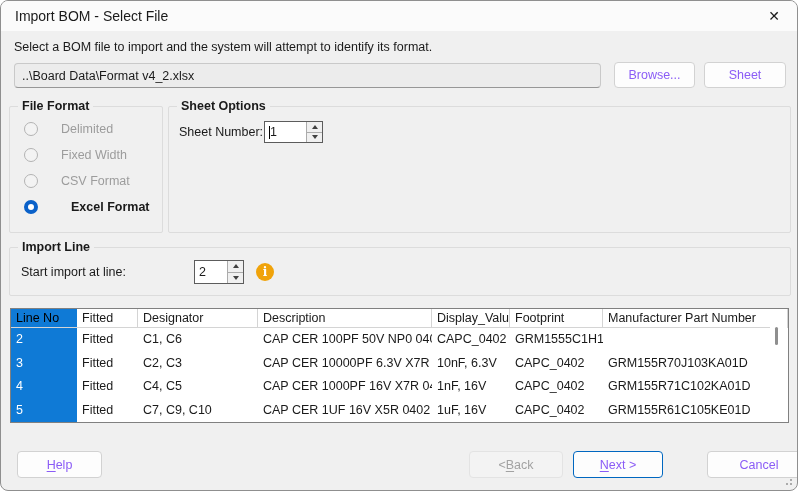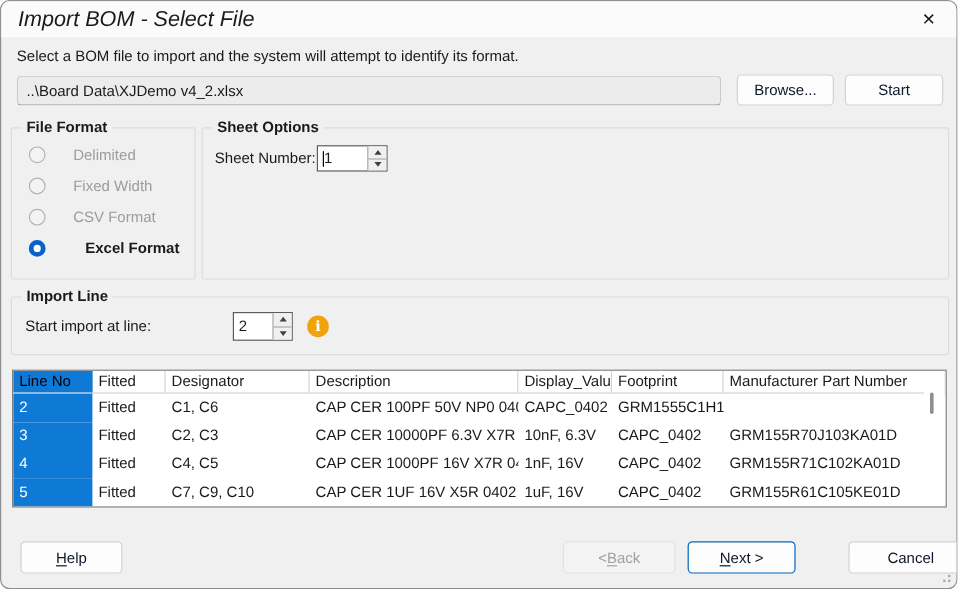--- a/index.html
+++ b/index.html
@@ -6,31 +6,31 @@
   * { box-sizing:border-box; }
   .dialog {
     position:relative; width:798px; height:491px;
     background:#f0f0f0; border:1px solid #8f8f8f; border-radius:8px;
     overflow:hidden;
     font-family:"Liberation Sans","DejaVu Sans",sans-serif;
     font-size:12.5px; color:#1a1a1a;
   }
   
   .titlebar { position:absolute; left:0; top:0; width:100%; height:30px; background:#fbfbfb; }
-  .title-text { position:absolute; left:14px; top:0; line-height:30px; font-size:18px;font-style:italic; }
+  .title-text { position:absolute; left:14px; top:0; line-height:30px; font-size:14px; }
   .close-btn { position:absolute; right:10px; top:3px; width:26px; height:24px;
     display:flex; align-items:center; justify-content:center; font-size:14px; cursor:default; }
   
   .intro { position:absolute; left:13px; top:39px; }
   
   .path-field { position:absolute; left:13px; top:62px; width:587px; height:25px;
     background:#ececec; border:1px solid #c9c9c9; border-bottom-color:#979797; border-radius:4px;
     display:flex; align-items:center; padding-left:7px; white-space:nowrap; overflow:hidden; }
   .btn { background:#fdfdfd; border:1px solid #d2d2d2; border-radius:4px;
-    display:flex; align-items:center; justify-content:center; font-size:12.5px; color:#0f172a; }
+    display:flex; align-items:center; justify-content:center; font-size:12.5px; color:#8b5cf6; }
   .browse-btn { position:absolute; left:613px; top:61px; width:81px; height:26px; }
   .clear-btn  { position:absolute; left:703px; top:61px; width:82px; height:26px; }
   
   .group { position:absolute; border:1px solid #dcdcdc; border-radius:2px; }
   .group-label { position:absolute; top:-8px; left:8px; background:#f0f0f0; padding:0 4px;
     font-weight:bold; white-space:nowrap; }
   .group-fileformat { left:8px; top:105px; width:154px; height:127px; }
   .group-sheet { left:167px; top:105px; width:623px; height:127px;padding-left:22px; }
   .group-importline { left:8px; top:246px; width:782px; height:49px; }
   
@@ -87,24 +87,24 @@
 <div class="dialog">
 
   <div class="titlebar">
     <div class="title-text">Import BOM - Select File</div>
     <div class="close-btn">✕</div>
   </div>
 
   <div class="intro">Select a BOM file to import and the system will attempt to identify its format.</div>
 
   <div class="path-field">
-    <span>..\Board Data\XJDemo v4_2.xlsx</span>
+    <span>..\Board Data\Format v4_2.xlsx</span>
   </div>
   <div class="btn browse-btn">Browse...</div>
-  <div class="btn clear-btn">Start</div>
+  <div class="btn clear-btn">Sheet</div>
 
   <div class="group group-fileformat">
     <span class="group-label">File Format</span>
     <div class="radio-row disabled" style="top:14px">
       <span class="radio off"></span>
       <span class="radio-label">Delimited</span>
     </div>
     <div class="radio-row disabled" style="top:40px">
       <span class="radio off"></span>
       <span class="radio-label">Fixed Width</span>

